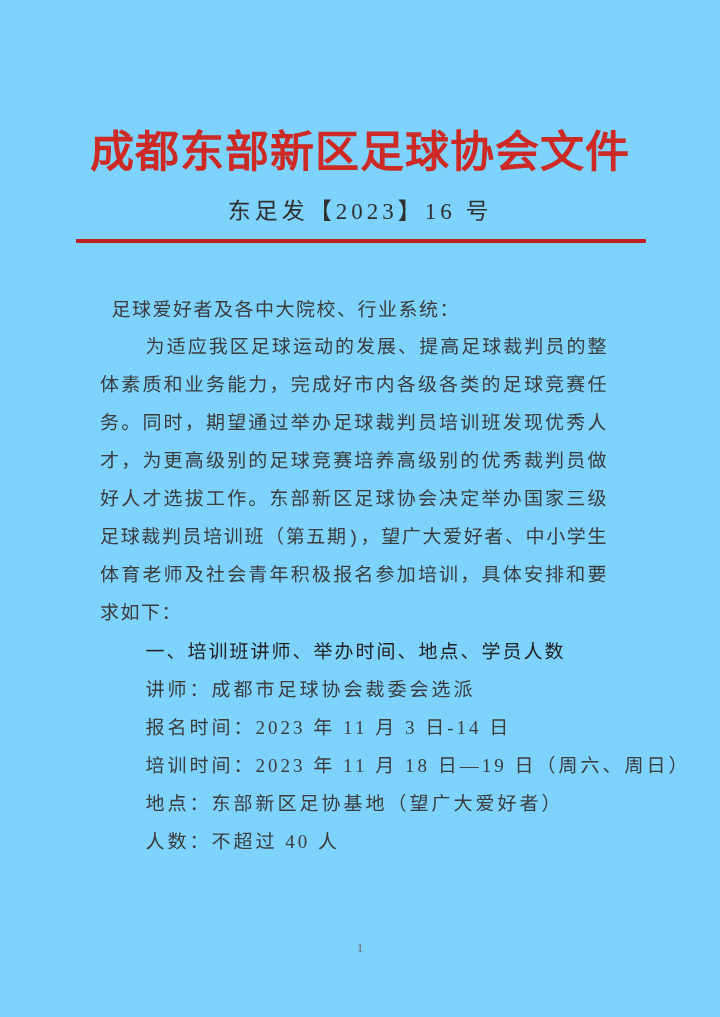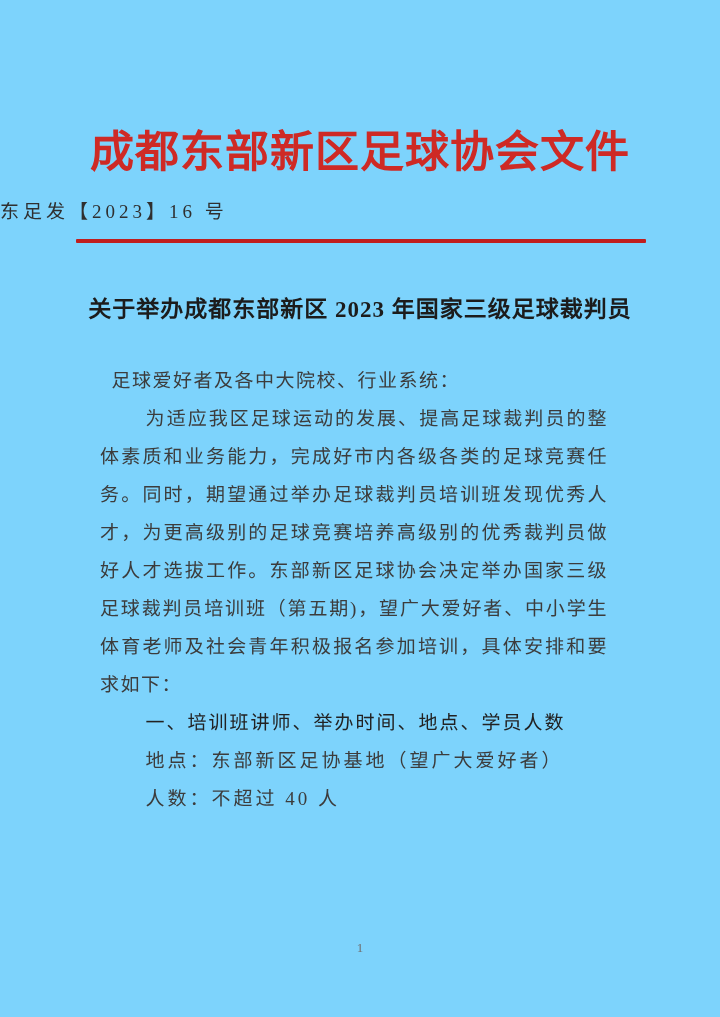--- a/index.html
+++ b/index.html
@@ -22,21 +22,22 @@
     text-align: center;
     font-size: 44px;
     line-height: 62px;
     font-weight: bold;
     color: var(--masthead-red, #ce2a25);
     letter-spacing: 1px;
     white-space: nowrap;
   }
   .doc-number {
     margin-top: 16px;
-    font-size: 19px;
+    text-align: center;
+    font-size: 23px;
     line-height: 24px;
     color: #2f2f2f;
     letter-spacing: 4px;
   }
   .red-rule {
     margin: 15px 74px 0 76px;
     height: 4px;
     background: var(--rule-red, #c01e1e);
     border-radius: 1px;
   }
@@ -57,20 +58,21 @@
     line-height: 38px;
     color: #3c3c3c;
     letter-spacing: 1.5px;
     text-align: justify;
   }
   .salutation {
     text-indent: 0.6em;
   }
   .paragraph {
     text-indent: 2.4em;
+    font-family: Liberation Mono, monospace;
   }
   .section-heading {
     text-indent: 2.4em;
     font-weight: normal;
     color: #222222;
     letter-spacing: 2px;
   }
   .item {
     text-indent: 2.4em;
     letter-spacing: 3px;
@@ -92,29 +94,31 @@
 
 <div class="page" style="--masthead-red: #ce2a25; --rule-red: #c01e1e;">
 
   <div class="masthead">成都东部新区足球协会文件</div>
 
   <div class="doc-number">东足发【2023】16 号</div>
 
   <div class="red-rule"></div>
 
   <div class="doc-title">
-    <div>关于举办成都东部新区 2023 年国家三级足球裁判员</div>
   </div>
 
   <div class="body-block">
     <div class="salutation">足球爱好者及各中大院校、行业系统：</div>
 
     <div class="paragraph">为适应我区足球运动的发展、提高足球裁判员的整体素质和业务能力，完成好市内各级各类的足球竞赛任务。同时，期望通过举办足球裁判员培训班发现优秀人才，为更高级别的足球竞赛培养高级别的优秀裁判员做好人才选拔工作。东部新区足球协会决定举办国家三级足球裁判员培训班（第五期)，望广大爱好者、中小学生体育老师及社会青年积极报名参加培训，具体安排和要求如下：</div>
 
     <div class="section-heading">一、培训班讲师、举办时间、地点、学员人数</div>
 
+    <div class="item">讲师：成都市足球协会裁委会选派</div>
+    <div class="item">报名时间：2023 年 11 月 3 日-14 日</div>
+    <div class="item">培训时间：2023 年 11 月 18 日—19 日（周六、周日）</div>
     <div class="item">地点：东部新区足协基地（望广大爱好者）</div>
     <div class="item">人数：不超过 40 人</div>
   </div>
 
   <div class="page-number">1</div>
 
 </div>
 
 </body></html>

